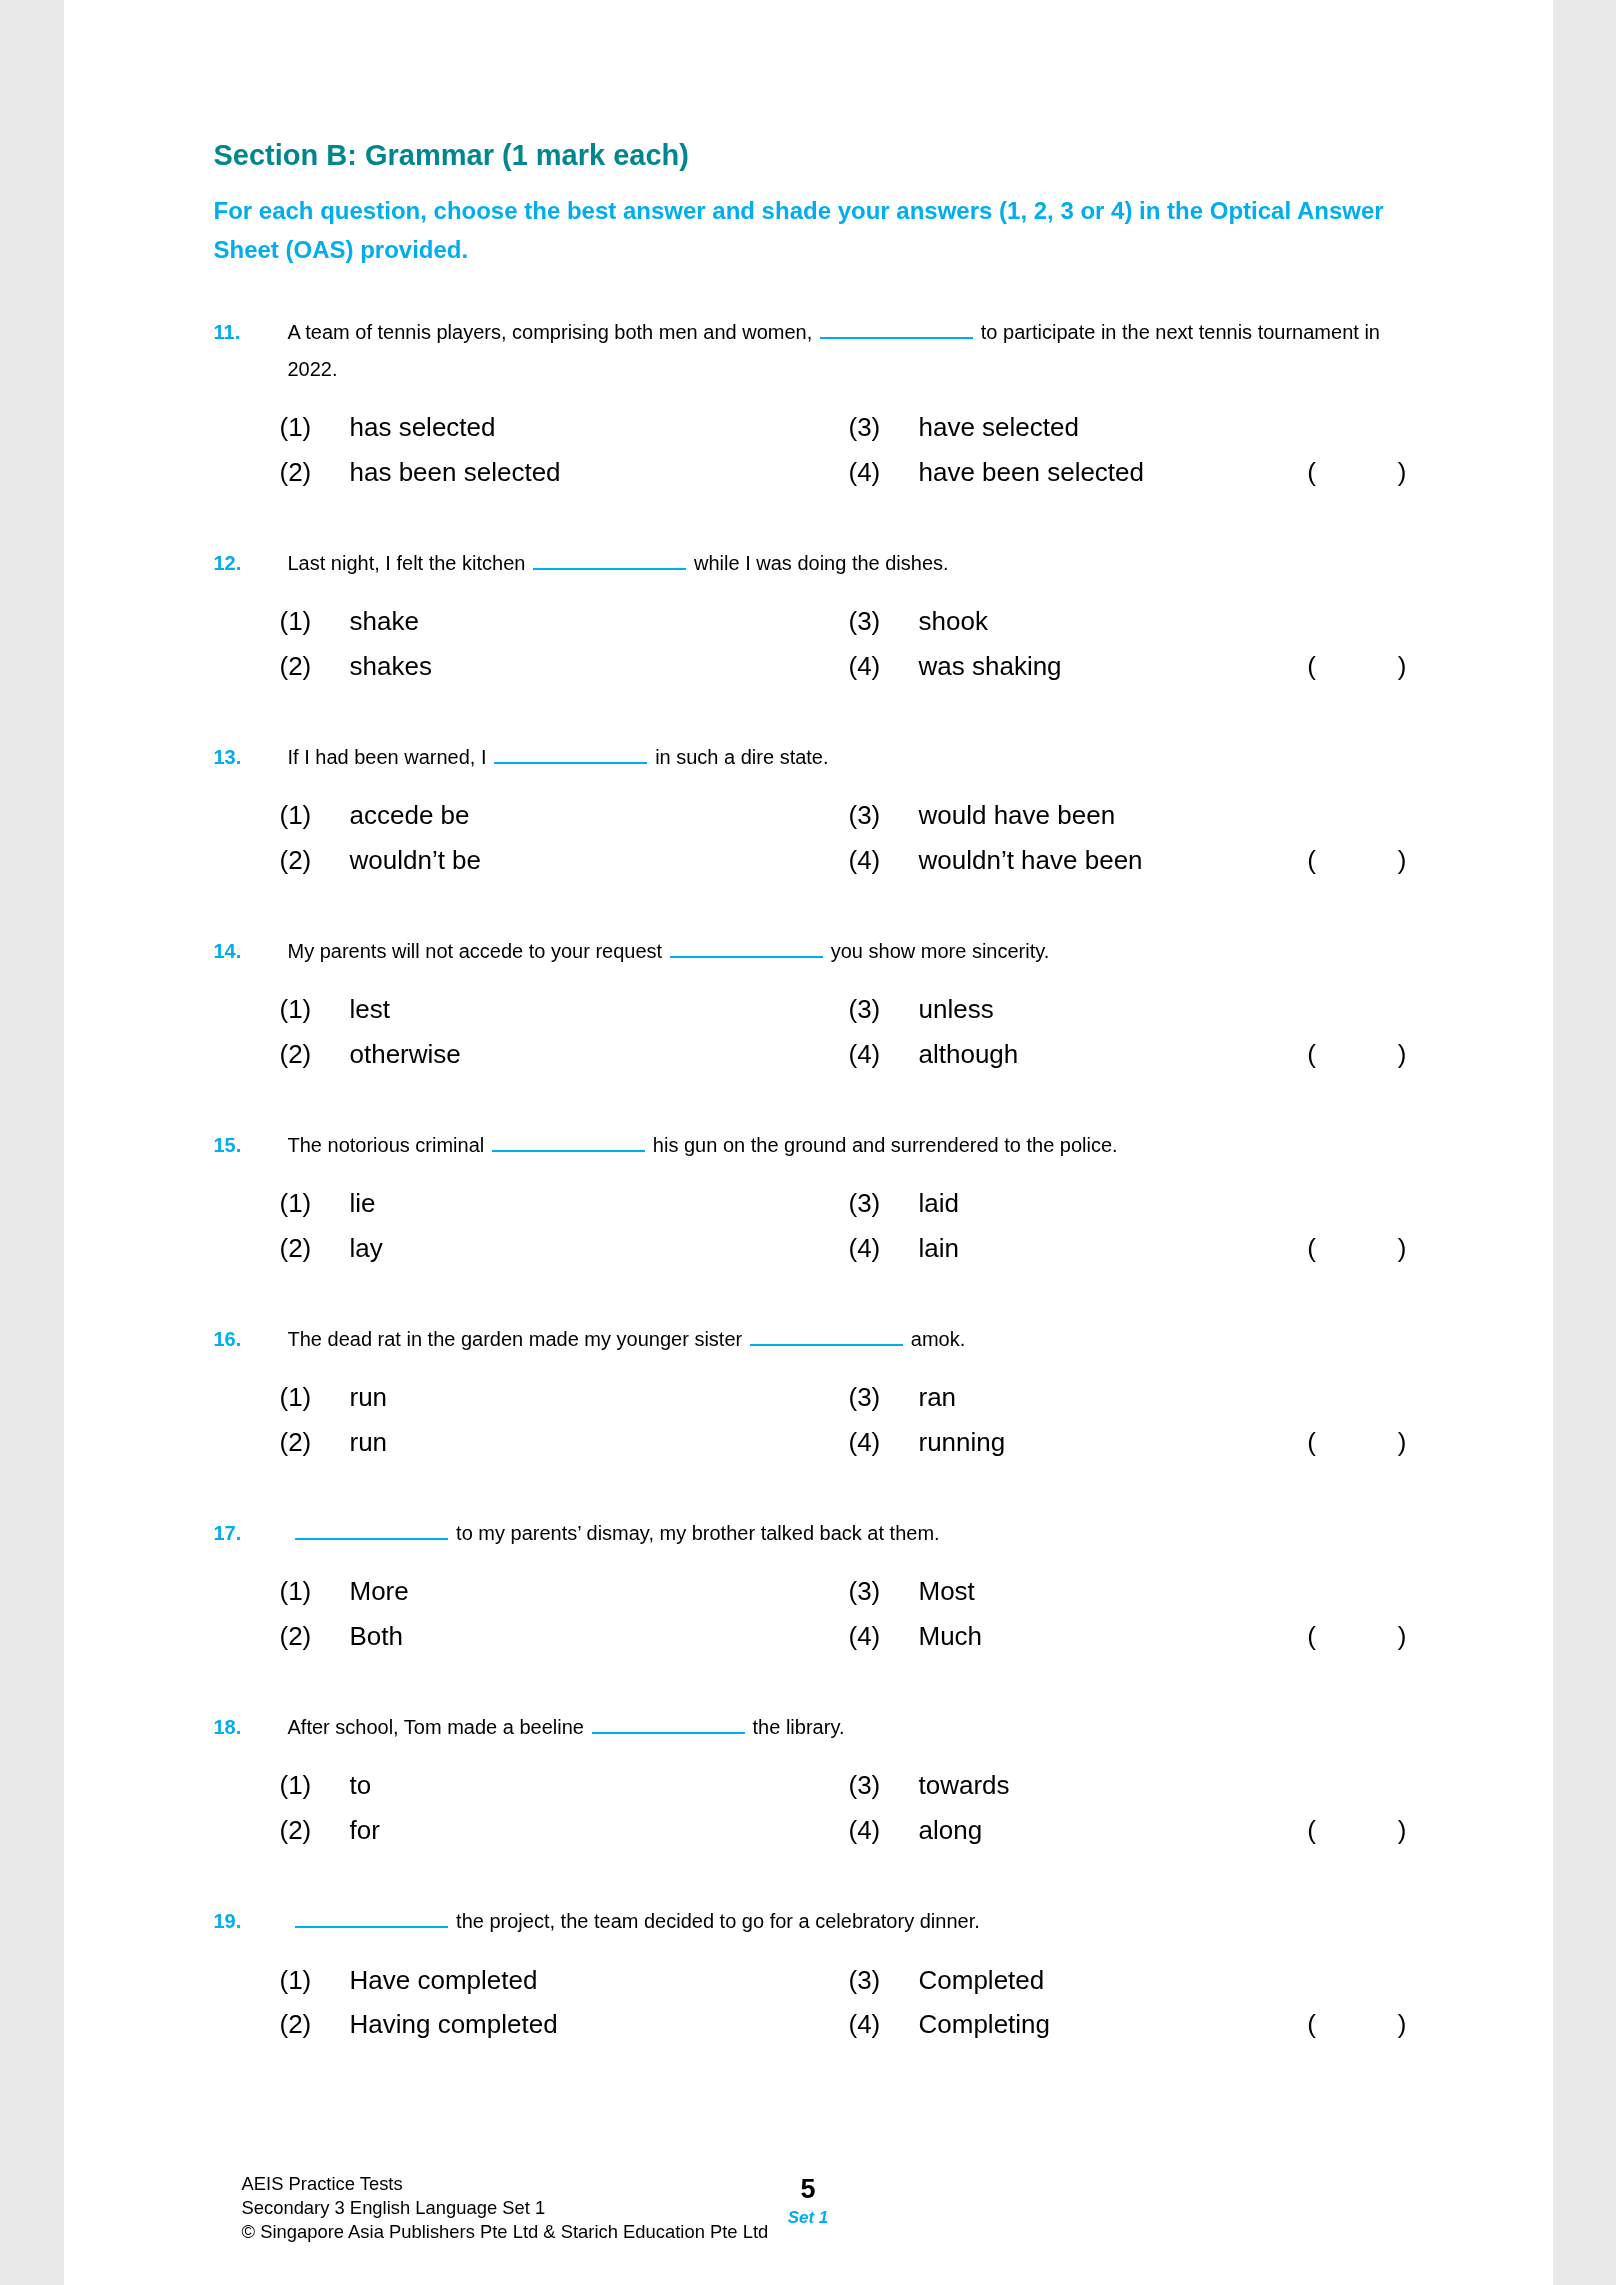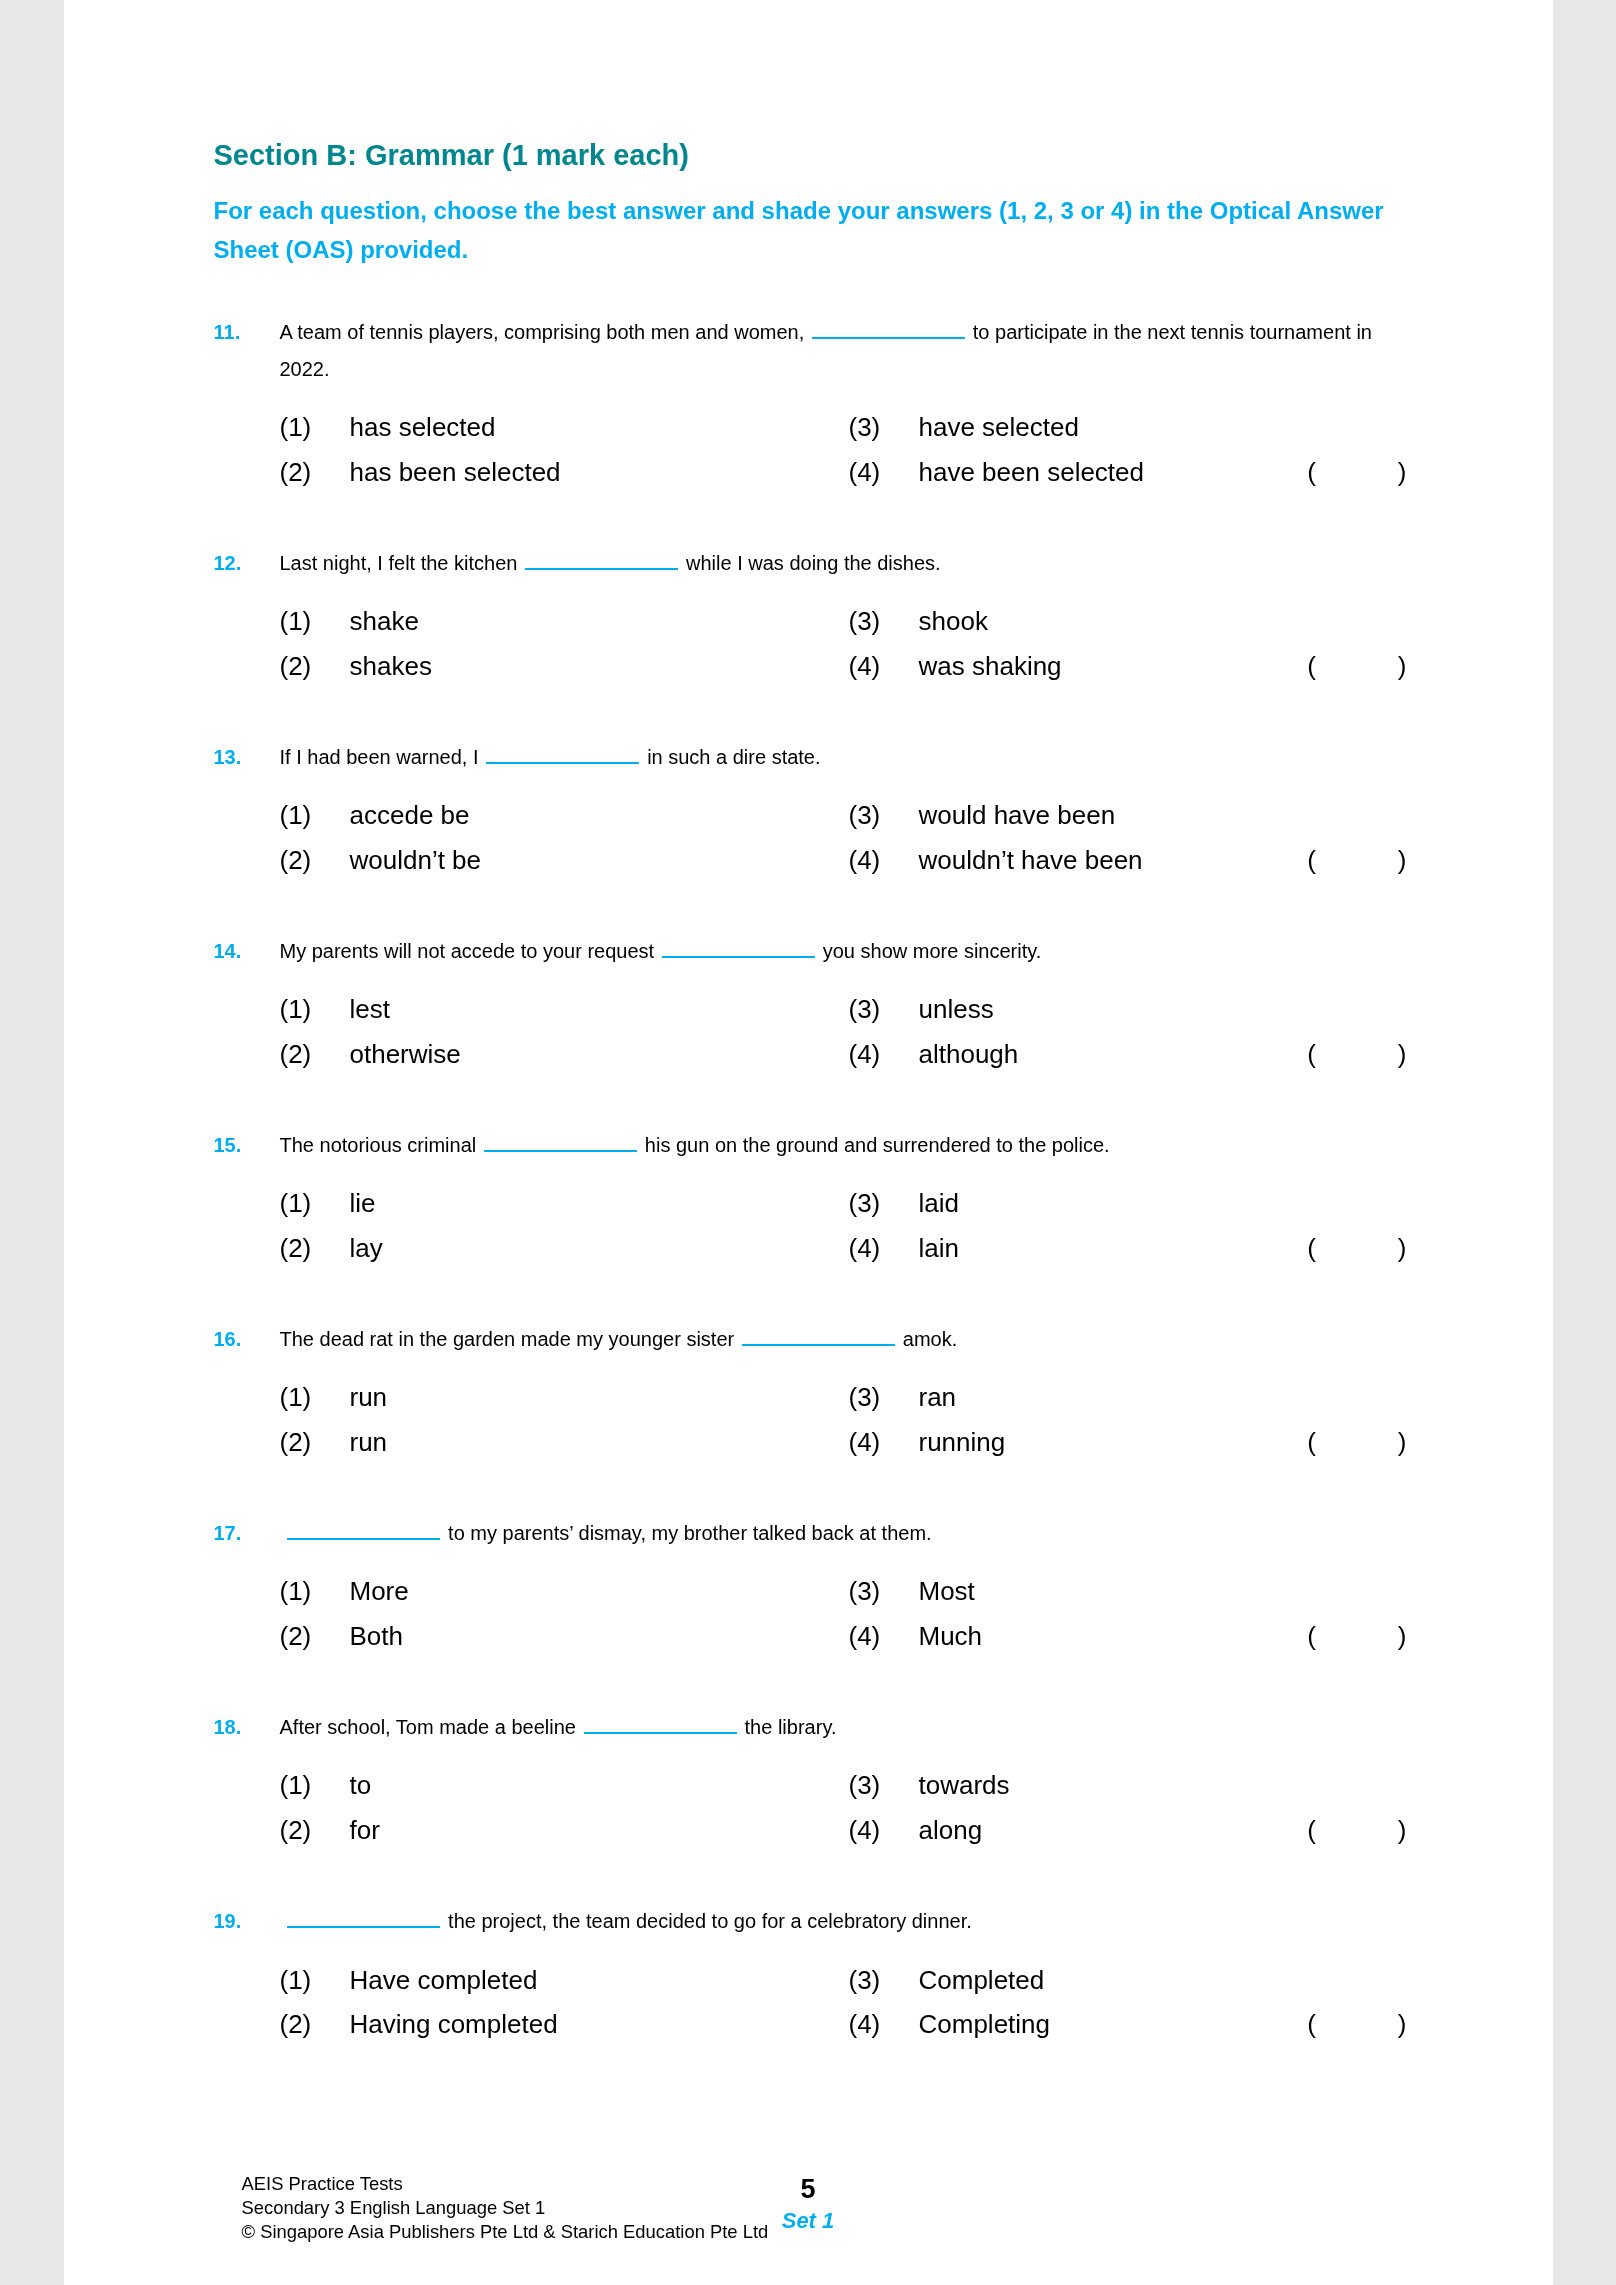--- a/index.html
+++ b/index.html
@@ -36,21 +36,21 @@
     display: flex;
     font-size: 20px;
     line-height: 37px;
   }
   .q-num {
     color: #00aeef;
     font-weight: bold;
     width: 66px;
     flex-shrink: 0;
   }
-  .q-text { flex: 1; }
+  .q-text { flex: 1; margin-left: 8px; }
   .blank {
     display: inline-block;
     width: 153px;
     height: 1.0em;
     border-bottom: 2.9px solid #00aeef;
     margin: 0 7.8px;
     vertical-align: baseline;
   }
   .opts {
     position: relative;
@@ -91,21 +91,21 @@
     left: 0;
     right: 0;
     text-align: center;
   }
   .page-number {
     font-size: 27px;
     font-weight: bold;
   }
   .set-label {
     margin-top: 2.9px;
-    font-size: 22px;
+    font-size: 17px;
     font-style: italic;
     font-weight: bold;
     color: #00aeef;
   }
 </style>
 </head>
 <body>
 
 <div class="page">
   <div class="content">

